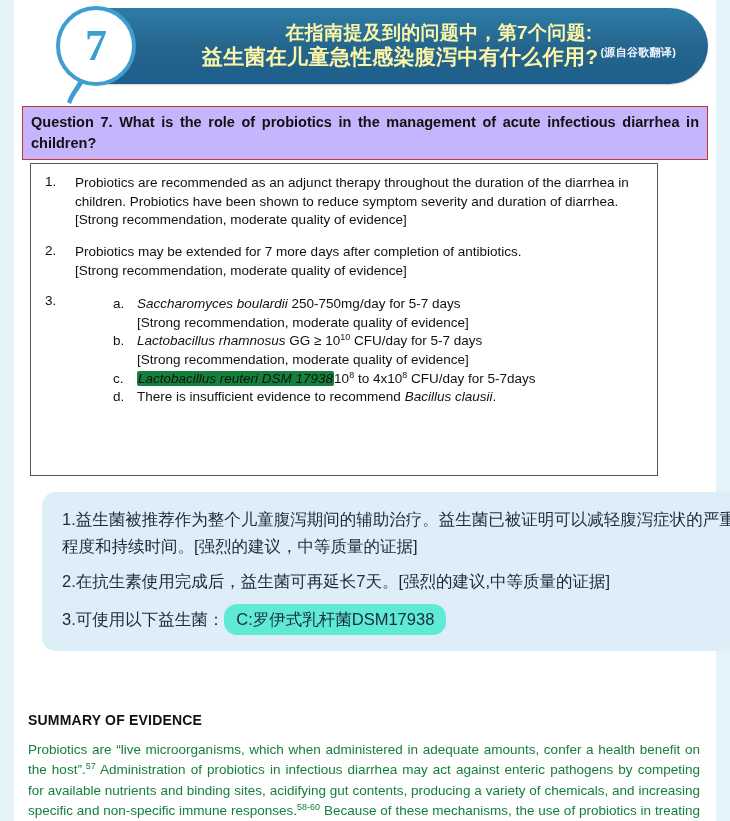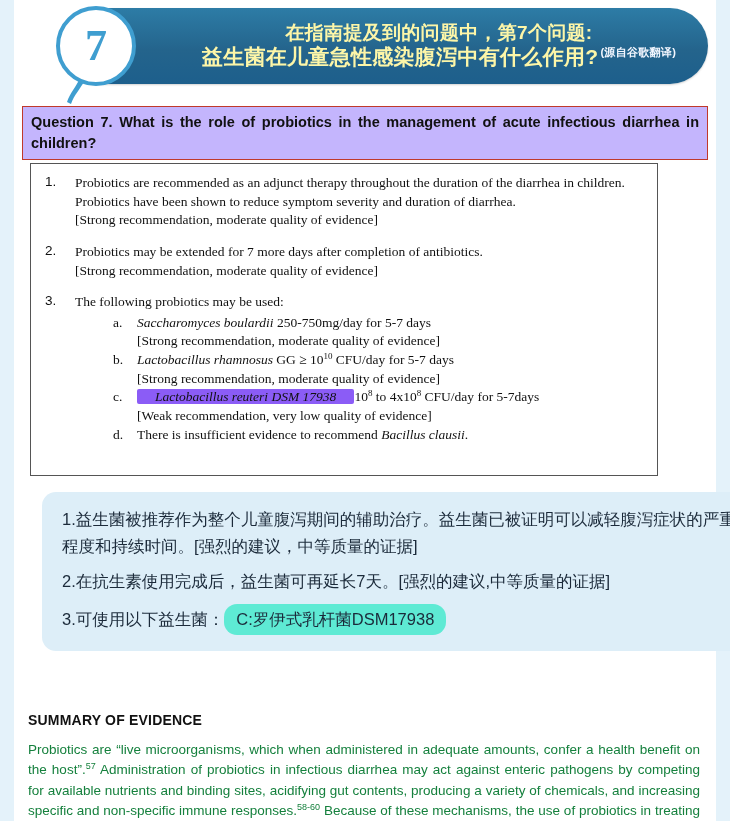--- a/index.html
+++ b/index.html
@@ -145,38 +145,38 @@
   }
   ol.rec-list > li {
     display: flex;
     margin-bottom: 13px;
   }
   .marker {
     width: 30px;
     flex: 0 0 30px;
     text-align: left;
   }
-  .item-body { flex: 1; line-height: 1.38; font-family: Liberation Serif, serif; }
+  .item-body { flex: 1; line-height: 1.38; }
 
   ol.sub-list {
     list-style: none;
     margin: 2px 0 0 0;
     padding: 0 0 0 38px;
   }
   ol.sub-list > li {
     display: flex;
     margin-bottom: 0px;
   }
   .sub-marker {
     width: 24px;
     flex: 0 0 24px;
   }
   .sub-body { flex: 1; line-height: 1.38; }
   .it { font-style: italic; }
-  .hl { background: #8b5cf6; border-radius: 2px; padding: 0 18px; }
+  .hl { background: #15803d; border-radius: 2px; padding: 0 1px; }
   sup { font-size: 9px; vertical-align: super; line-height: 0; }
 
   
   .cn-box {
     position: absolute;
     left: 42px;
     top: 492px;
     width: 720px;
     box-sizing: border-box;
     background: #ddeef8;
@@ -263,21 +263,20 @@
         <span class="marker">2.</span>
         <span class="item-body">
           <span>Probiotics may be extended for 7 more days after completion of antibiotics.</span><br>
           <span>[Strong recommendation, moderate quality of evidence]</span>
         </span>
       </li>
 
       <li>
         <span class="marker">3.</span>
         <span class="item-body">
-          <span>The following probiotics may be used:</span>
 
           <ol class="sub-list">
 
             <li>
               <span class="sub-marker">a.</span>
               <span class="sub-body">
                 <span class="it">Saccharomyces boulardii</span><span> 250-750mg/day for 5-7 days</span><br>
                 <span>[Strong recommendation, moderate quality of evidence]</span>
               </span>
             </li>
@@ -287,21 +286,20 @@
               <span class="sub-body">
                 <span class="it">Lactobacillus rhamnosus</span><span> GG ≥ 10</span><sup>10</sup><span> CFU/day for 5-7 days</span><br>
                 <span>[Strong recommendation, moderate quality of evidence]</span>
               </span>
             </li>
 
             <li>
               <span class="sub-marker">c.</span>
               <span class="sub-body">
                 <span class="it hl">Lactobacillus reuteri DSM 17938</span><span>10</span><sup>8</sup><span> to 4x10</span><sup>8</sup><span> CFU/day for 5-7days</span><br>
-                <span>[Weak recommendation, very low quality of evidence]</span>
               </span>
             </li>
 
             <li>
               <span class="sub-marker">d.</span>
               <span class="sub-body">
                 <span>There is insufficient evidence to recommend </span><span class="it">Bacillus clausii</span><span>.</span>
               </span>
             </li>
 

